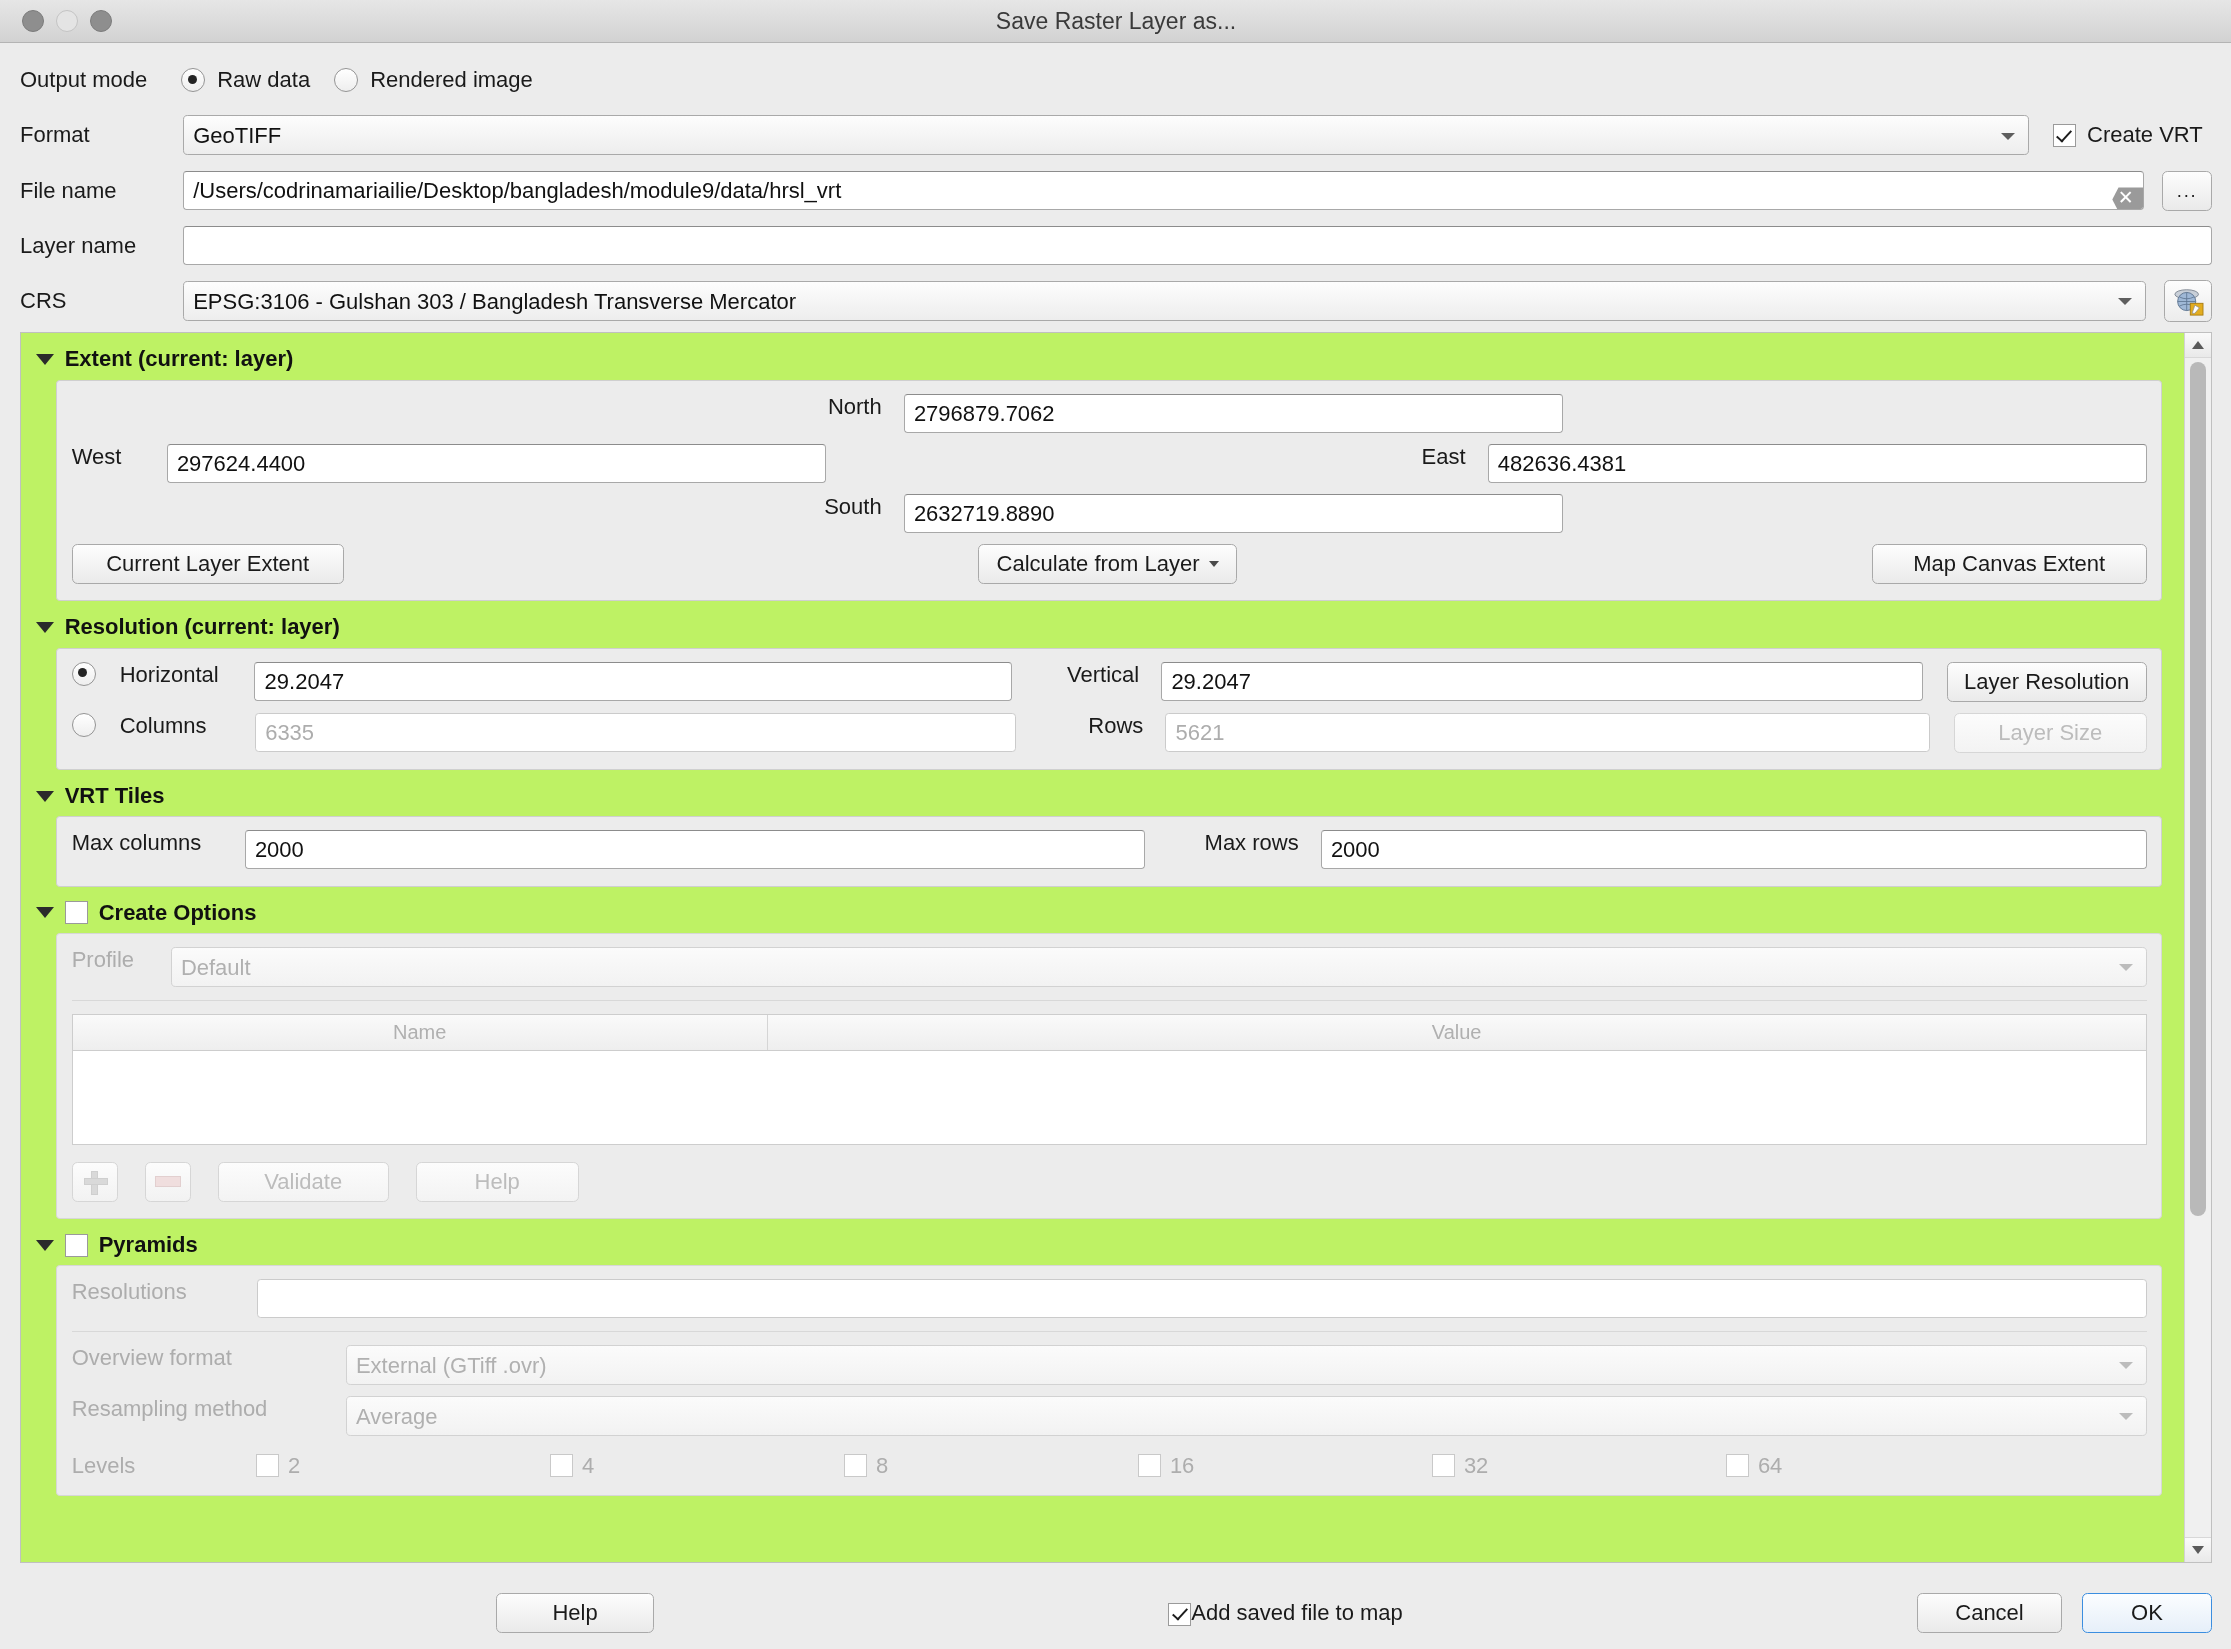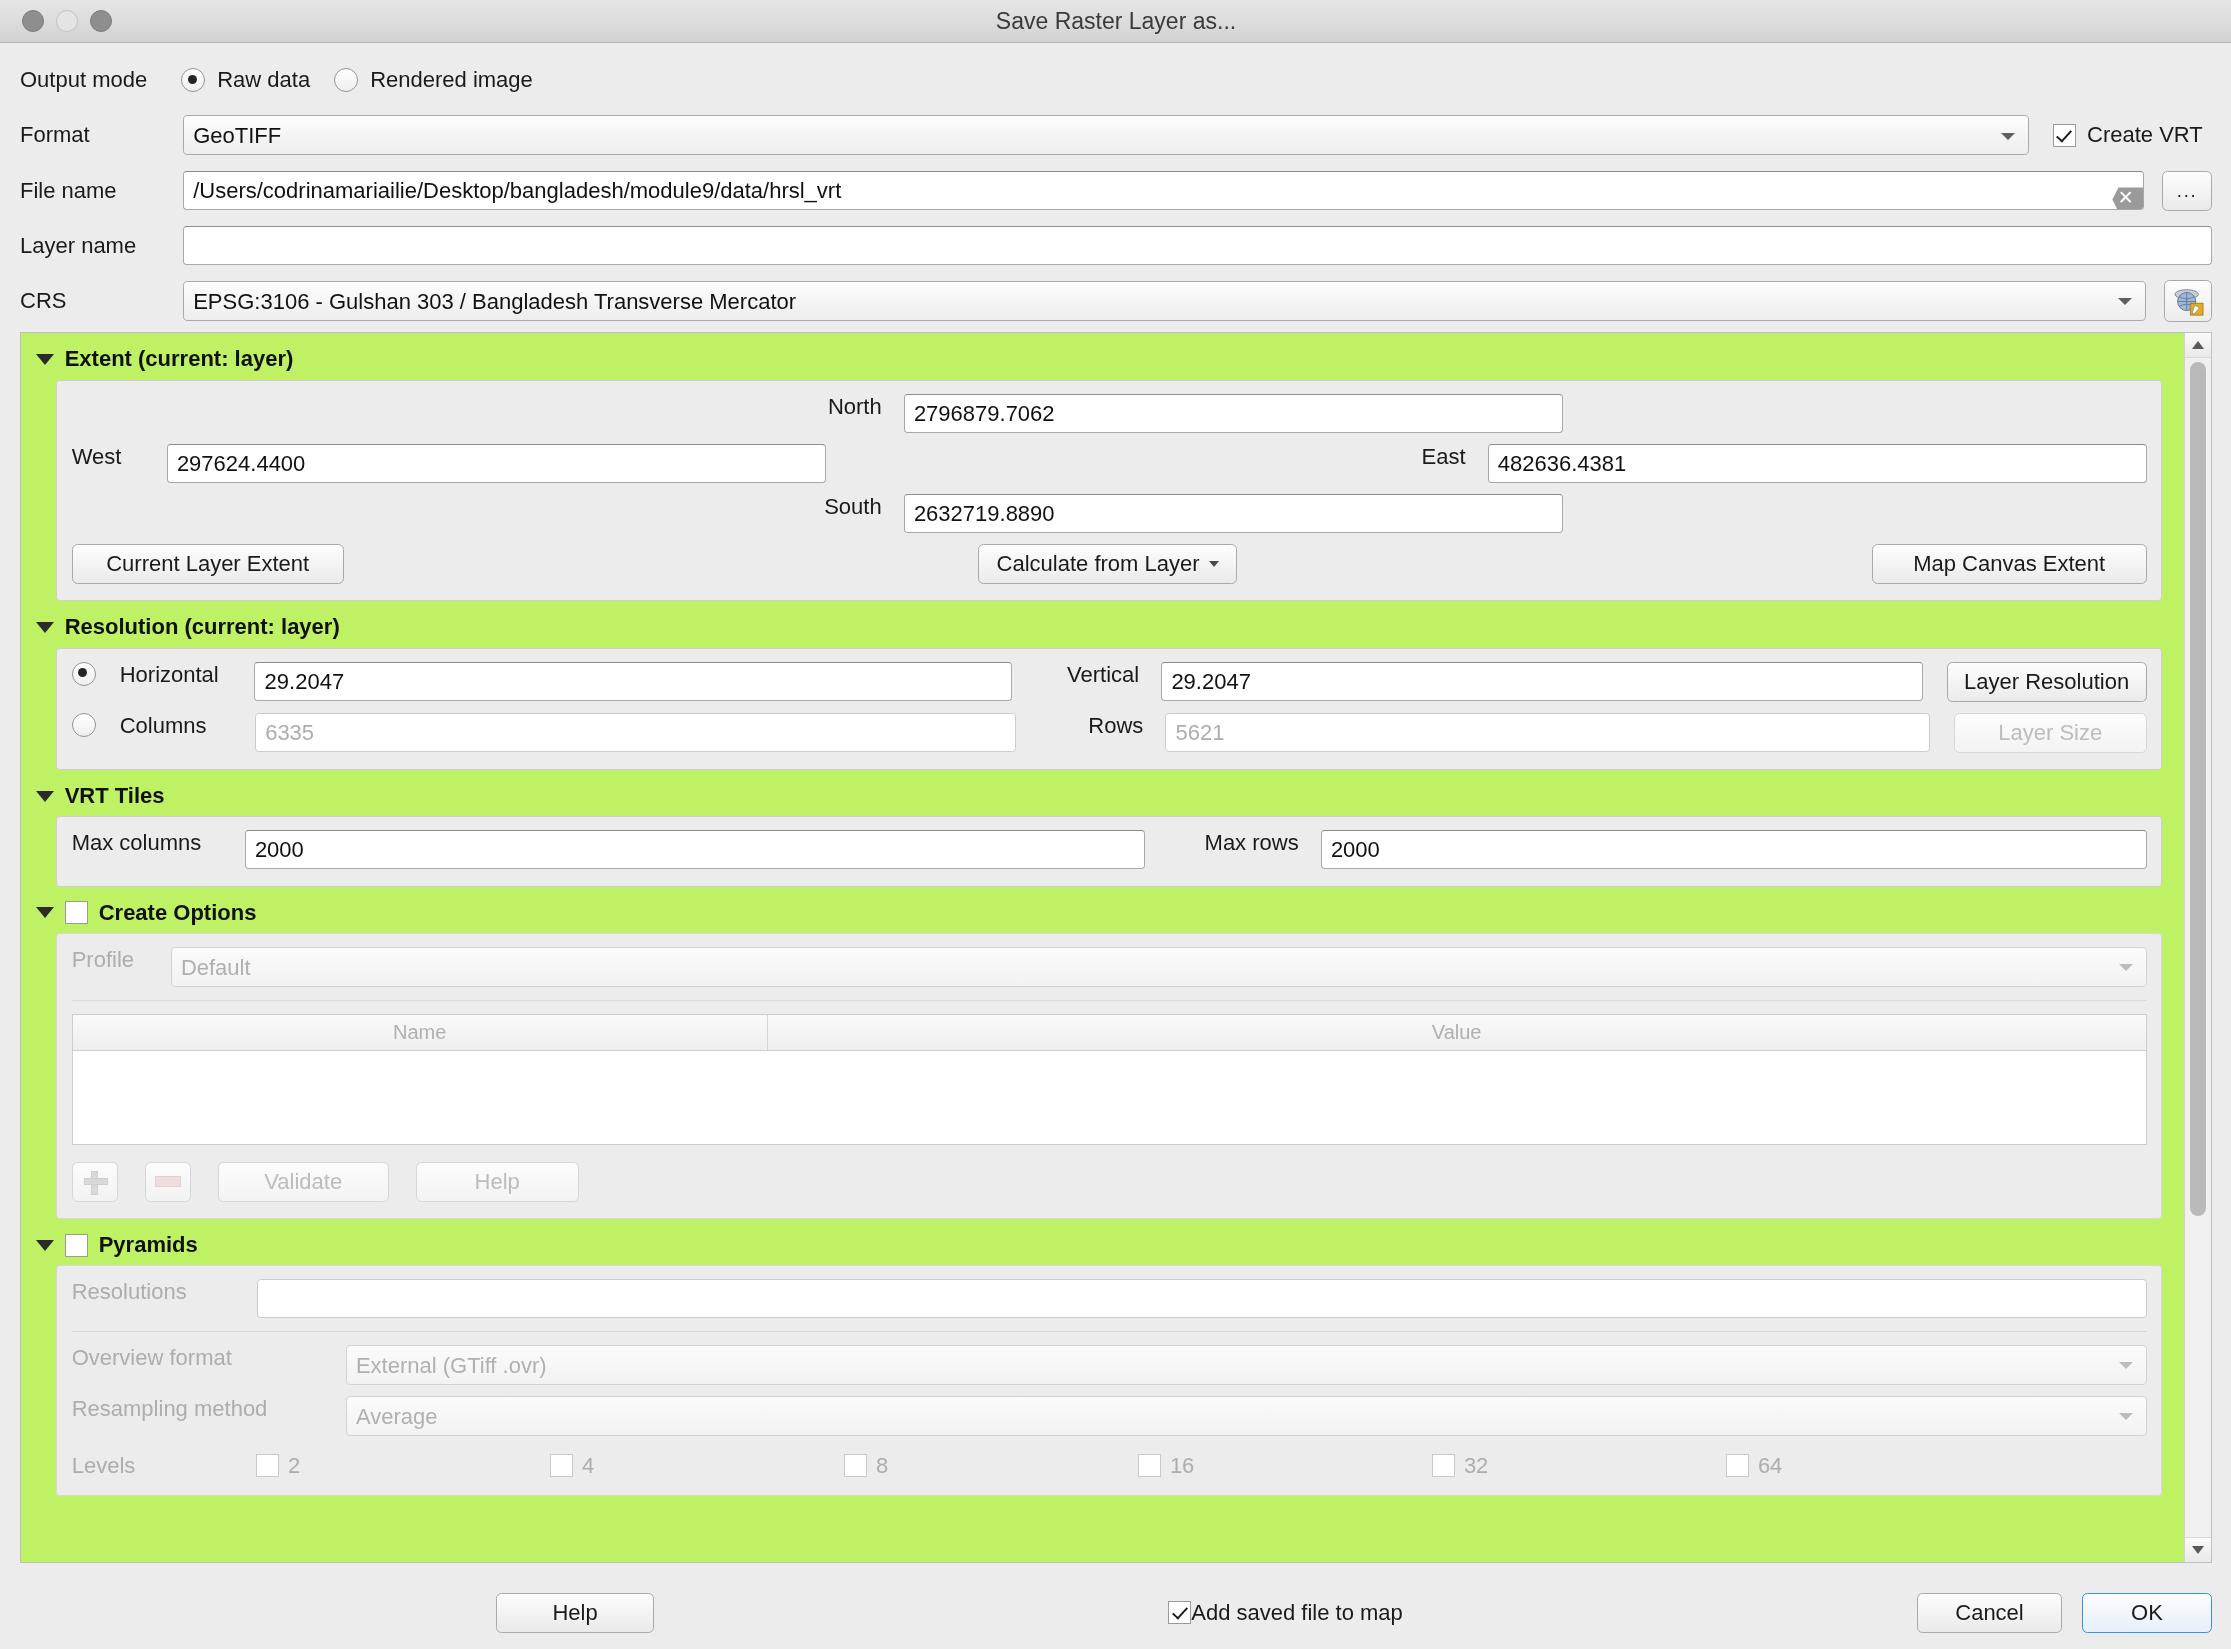--- a/index.html
+++ b/index.html
@@ -314,21 +314,21 @@
     left: 0; right: 0; bottom: 0;
     height: 73px;
     display: flex;
     align-items: center;
     padding: 0 20px;
     background: #ececec;
   }
   .spacer { flex: 1; }
   .addmap {
     display: flex;
-    align-items: center;
+    align-items: flex-end;
     font-size: 22px;
   }
 
   
   .icon-btn {
     box-sizing: border-box;
     width: 46px; height: 40px;
     display: inline-flex;
     align-items: center;
     justify-content: center;

